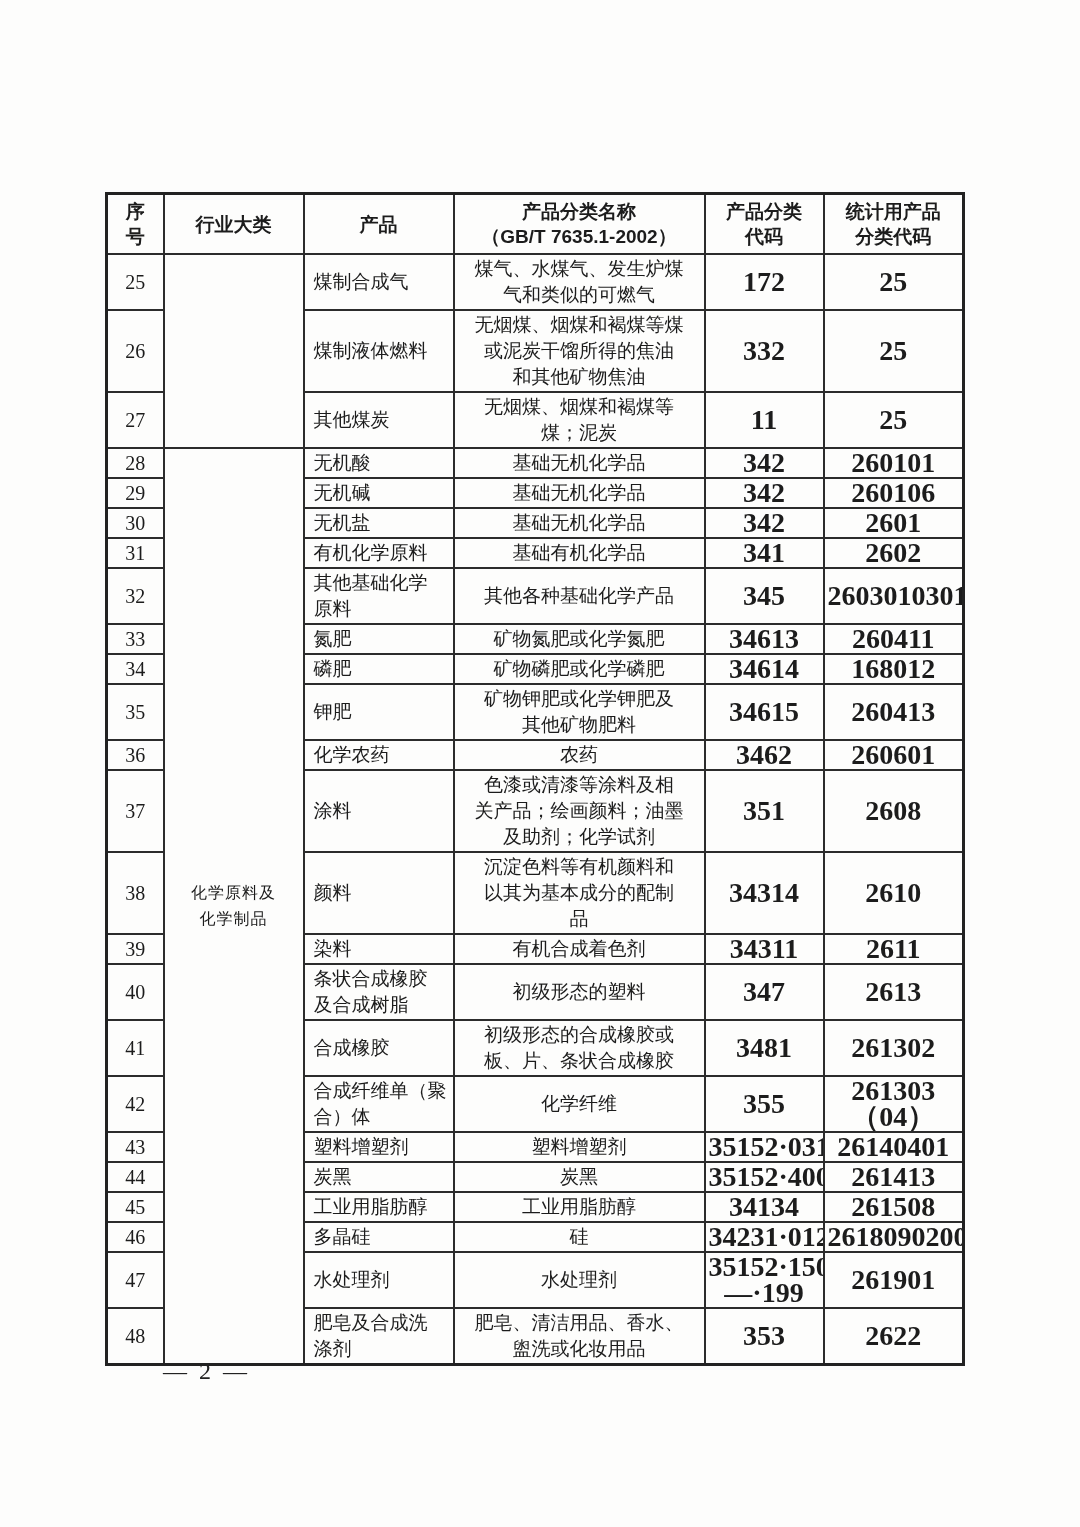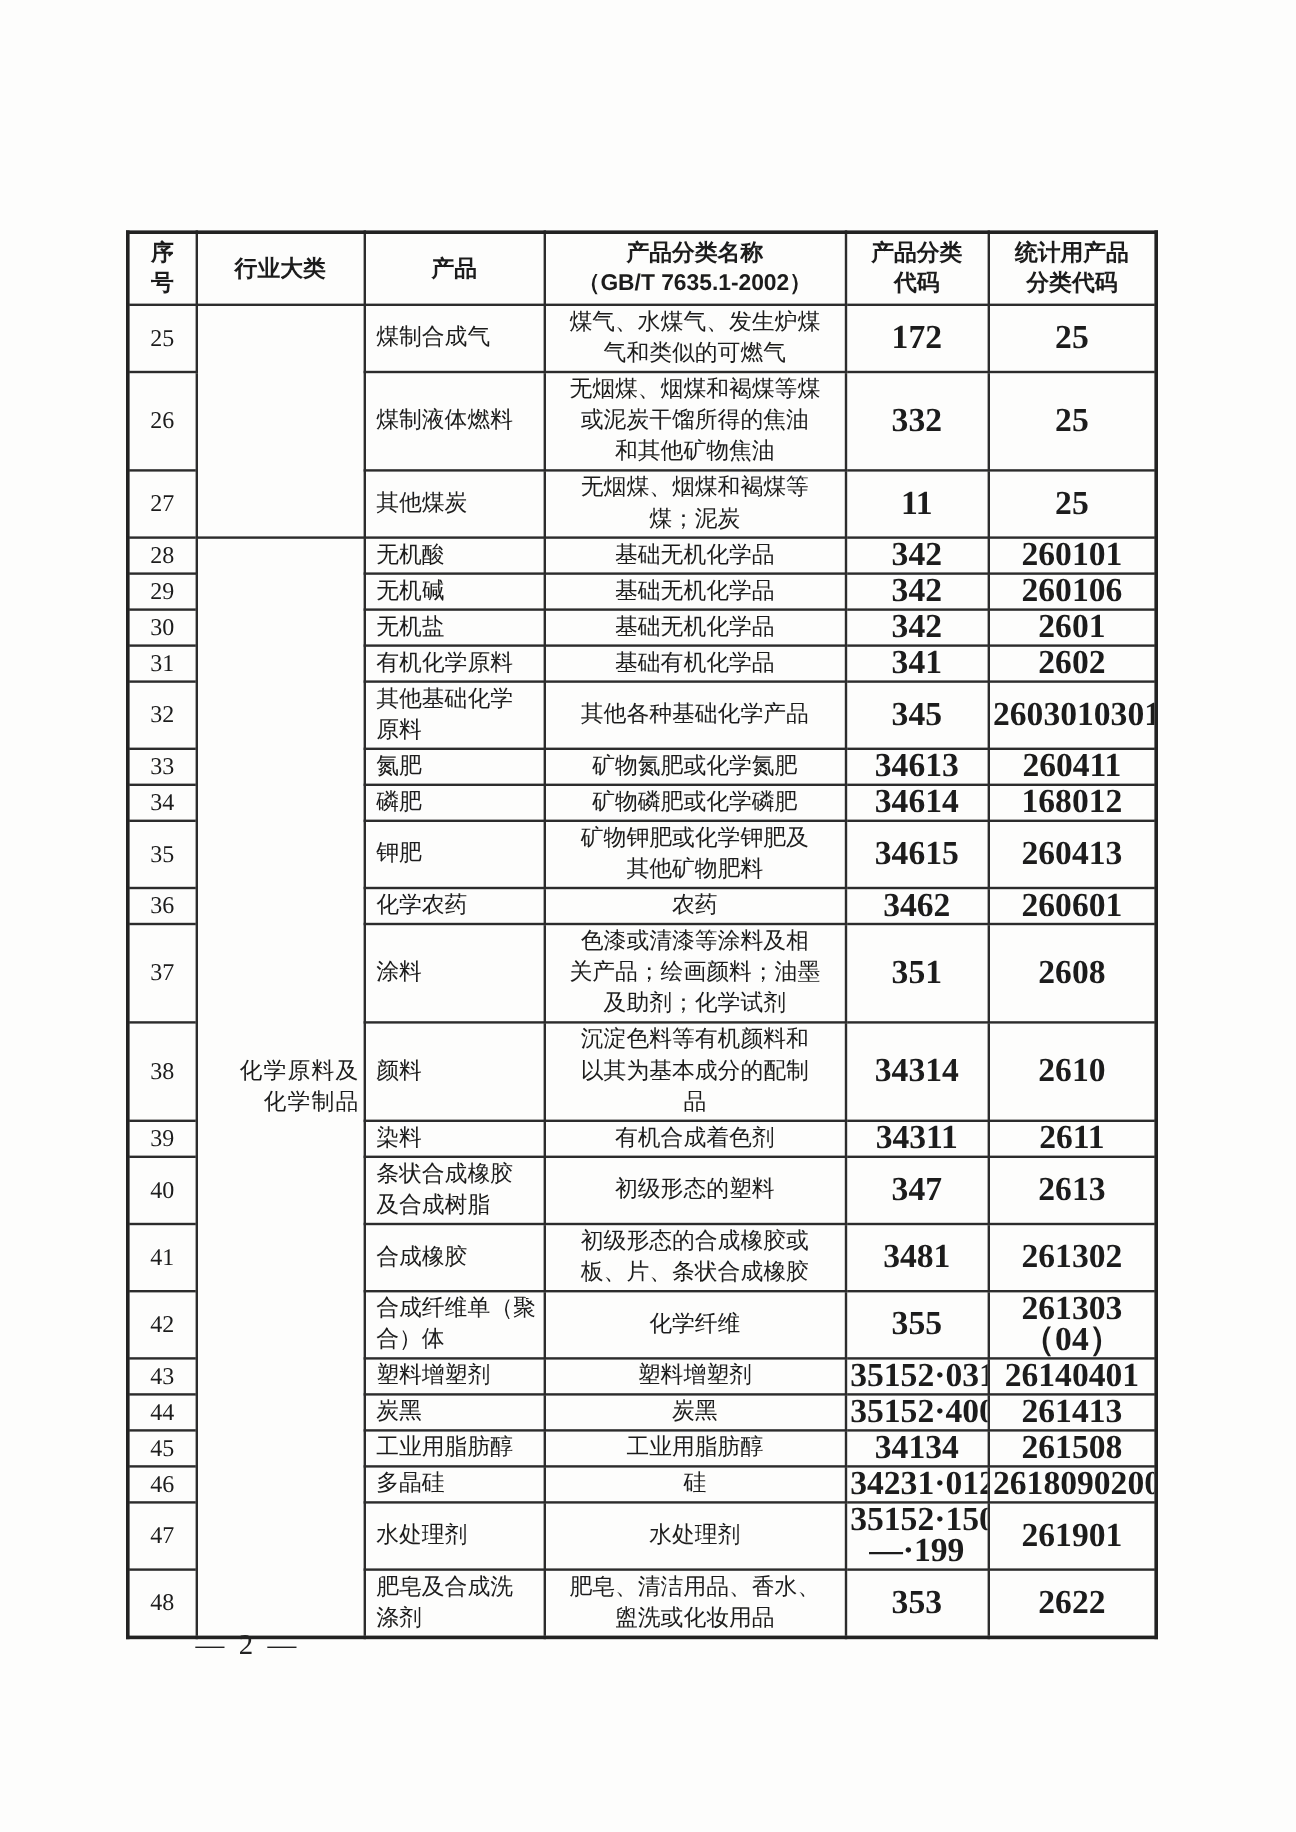--- a/index.html
+++ b/index.html
@@ -42,23 +42,22 @@
   }
   .doc-table td {
     font-size: 19px;
     line-height: 26px;
     padding: 1px 3px;
   }
   .doc-table td.c-no {
     font-size: 20px;
   }
   .doc-table td.c-industry {
-    font-size: 19px;
+    font-size: 16px;
     letter-spacing: 1px;
-    text-align: right;
   }
   .doc-table td.c-product {
     text-align: left;
     padding-left: 9px;
     border-radius: 27px;
   }
   .doc-table td.c-code, .doc-table td.c-stat {
     font-size: 28px;
     font-weight: bold;
   }

